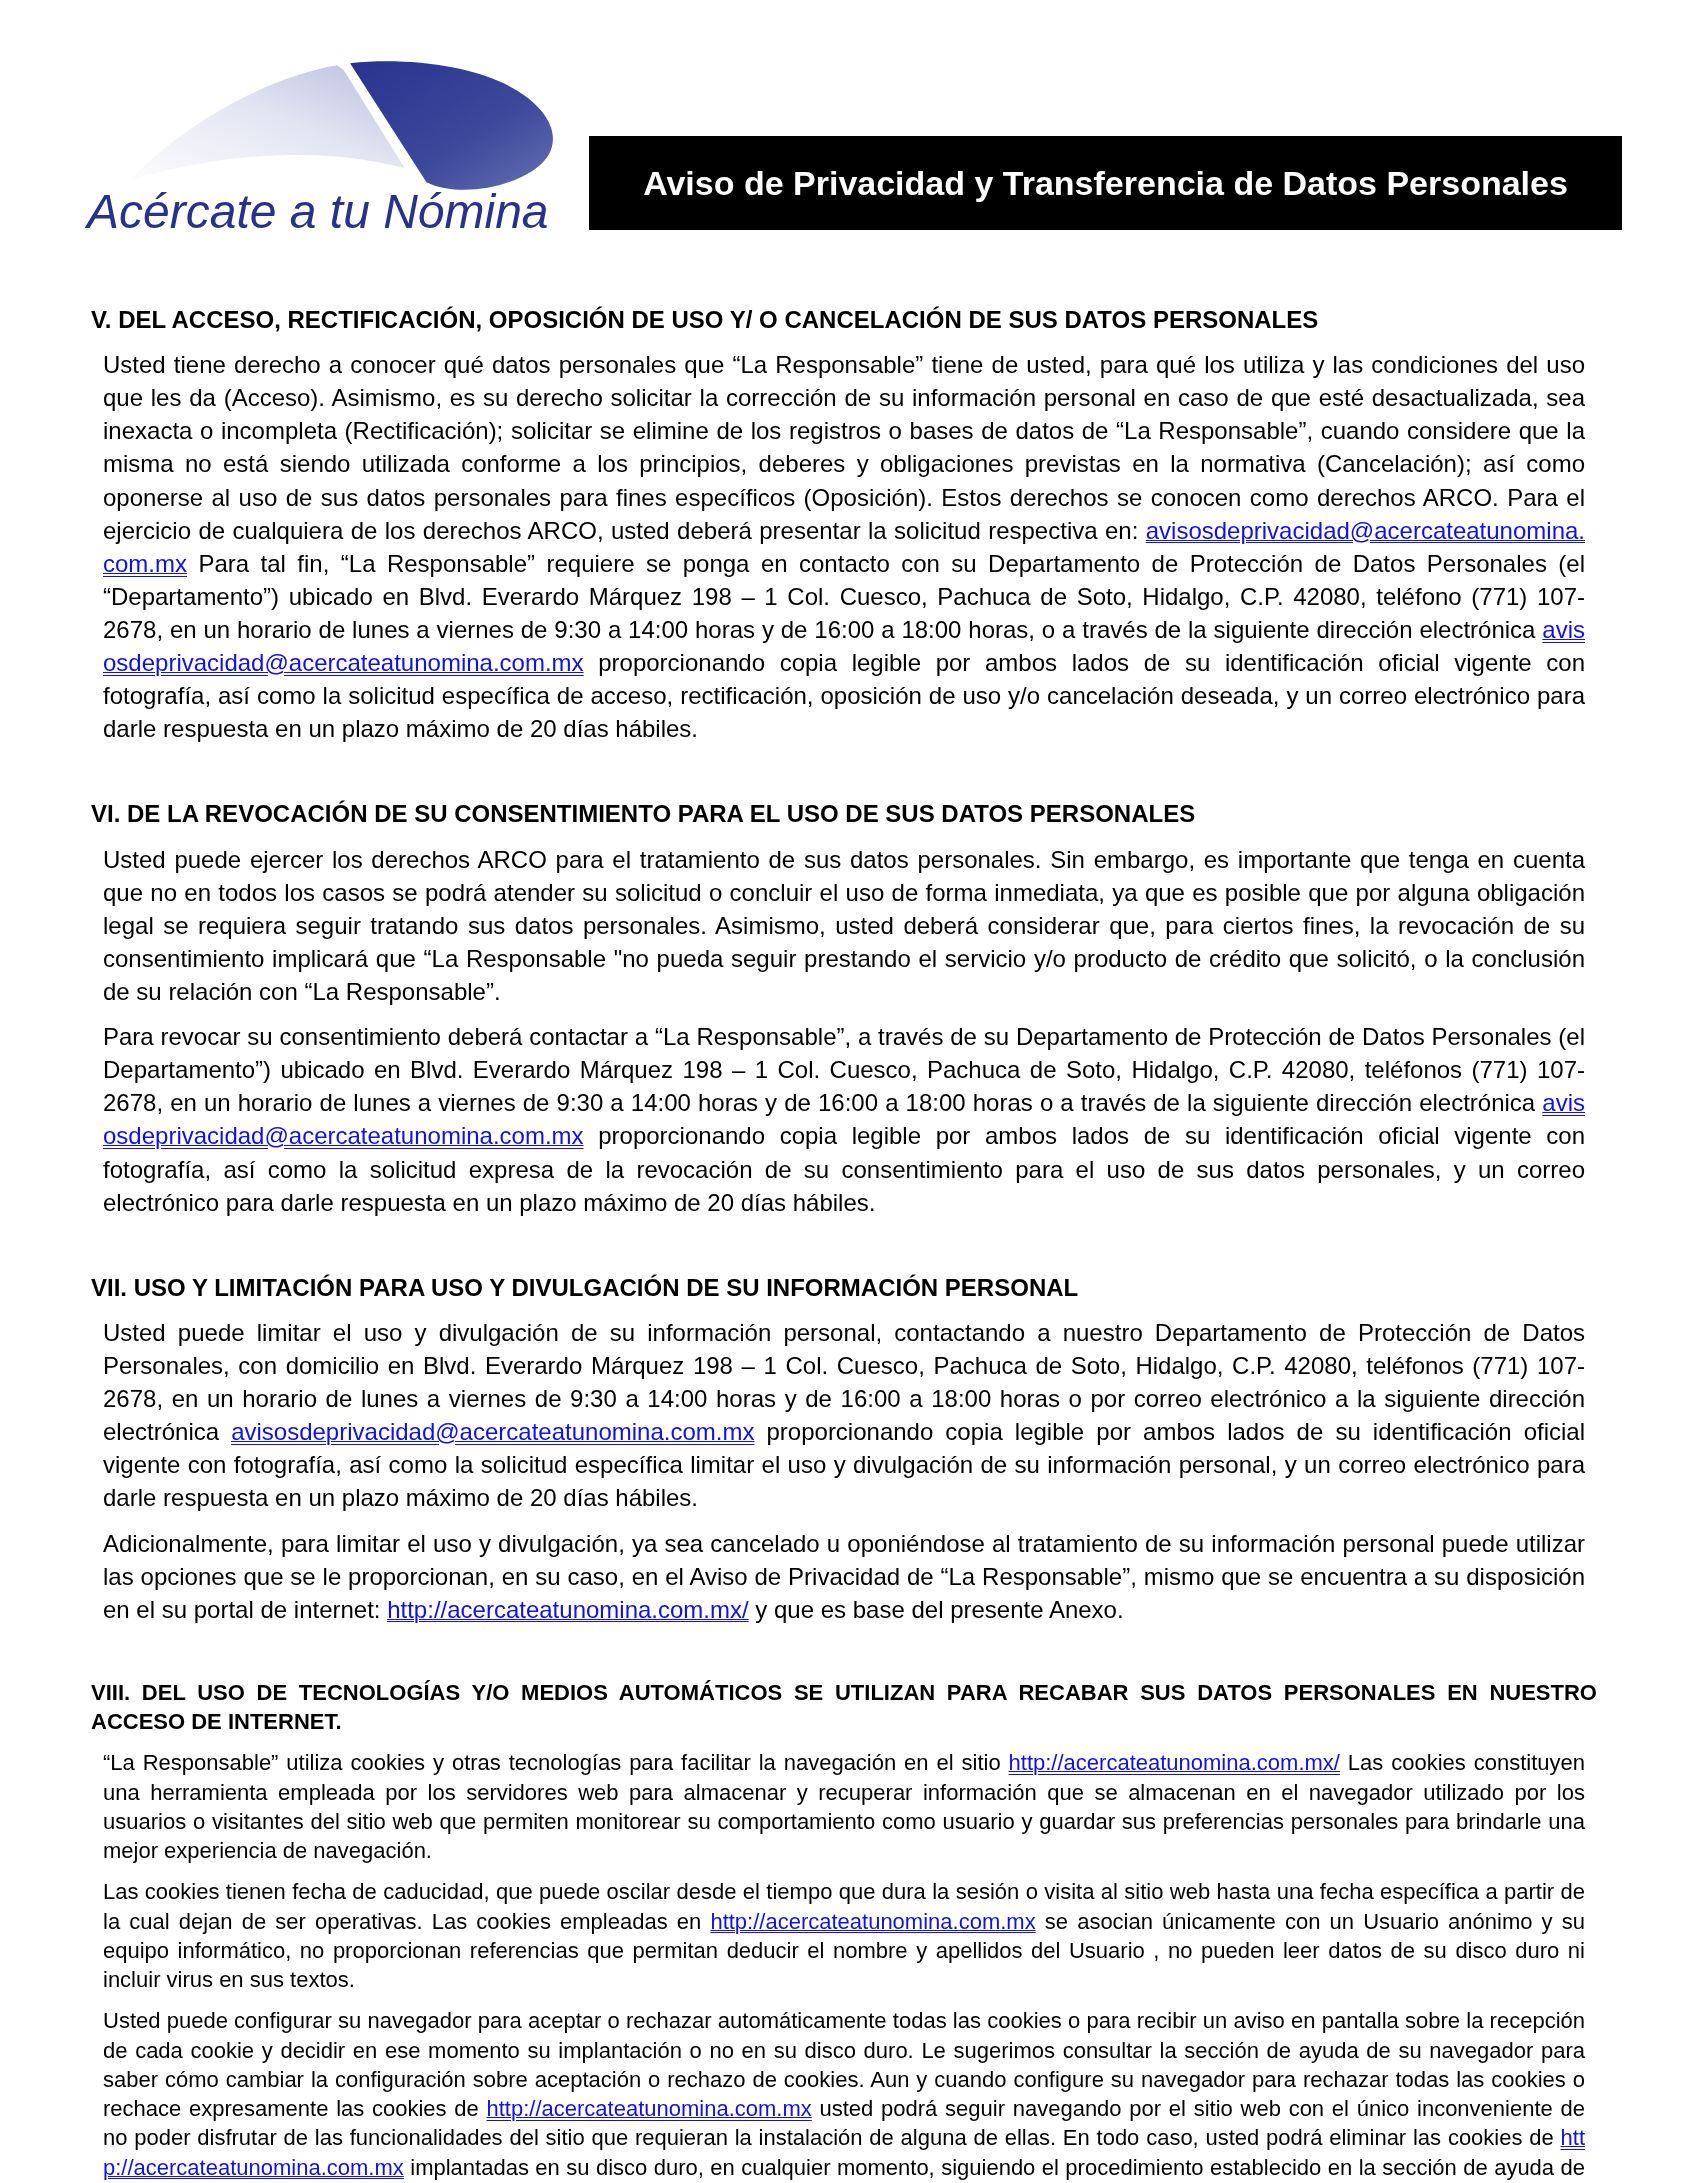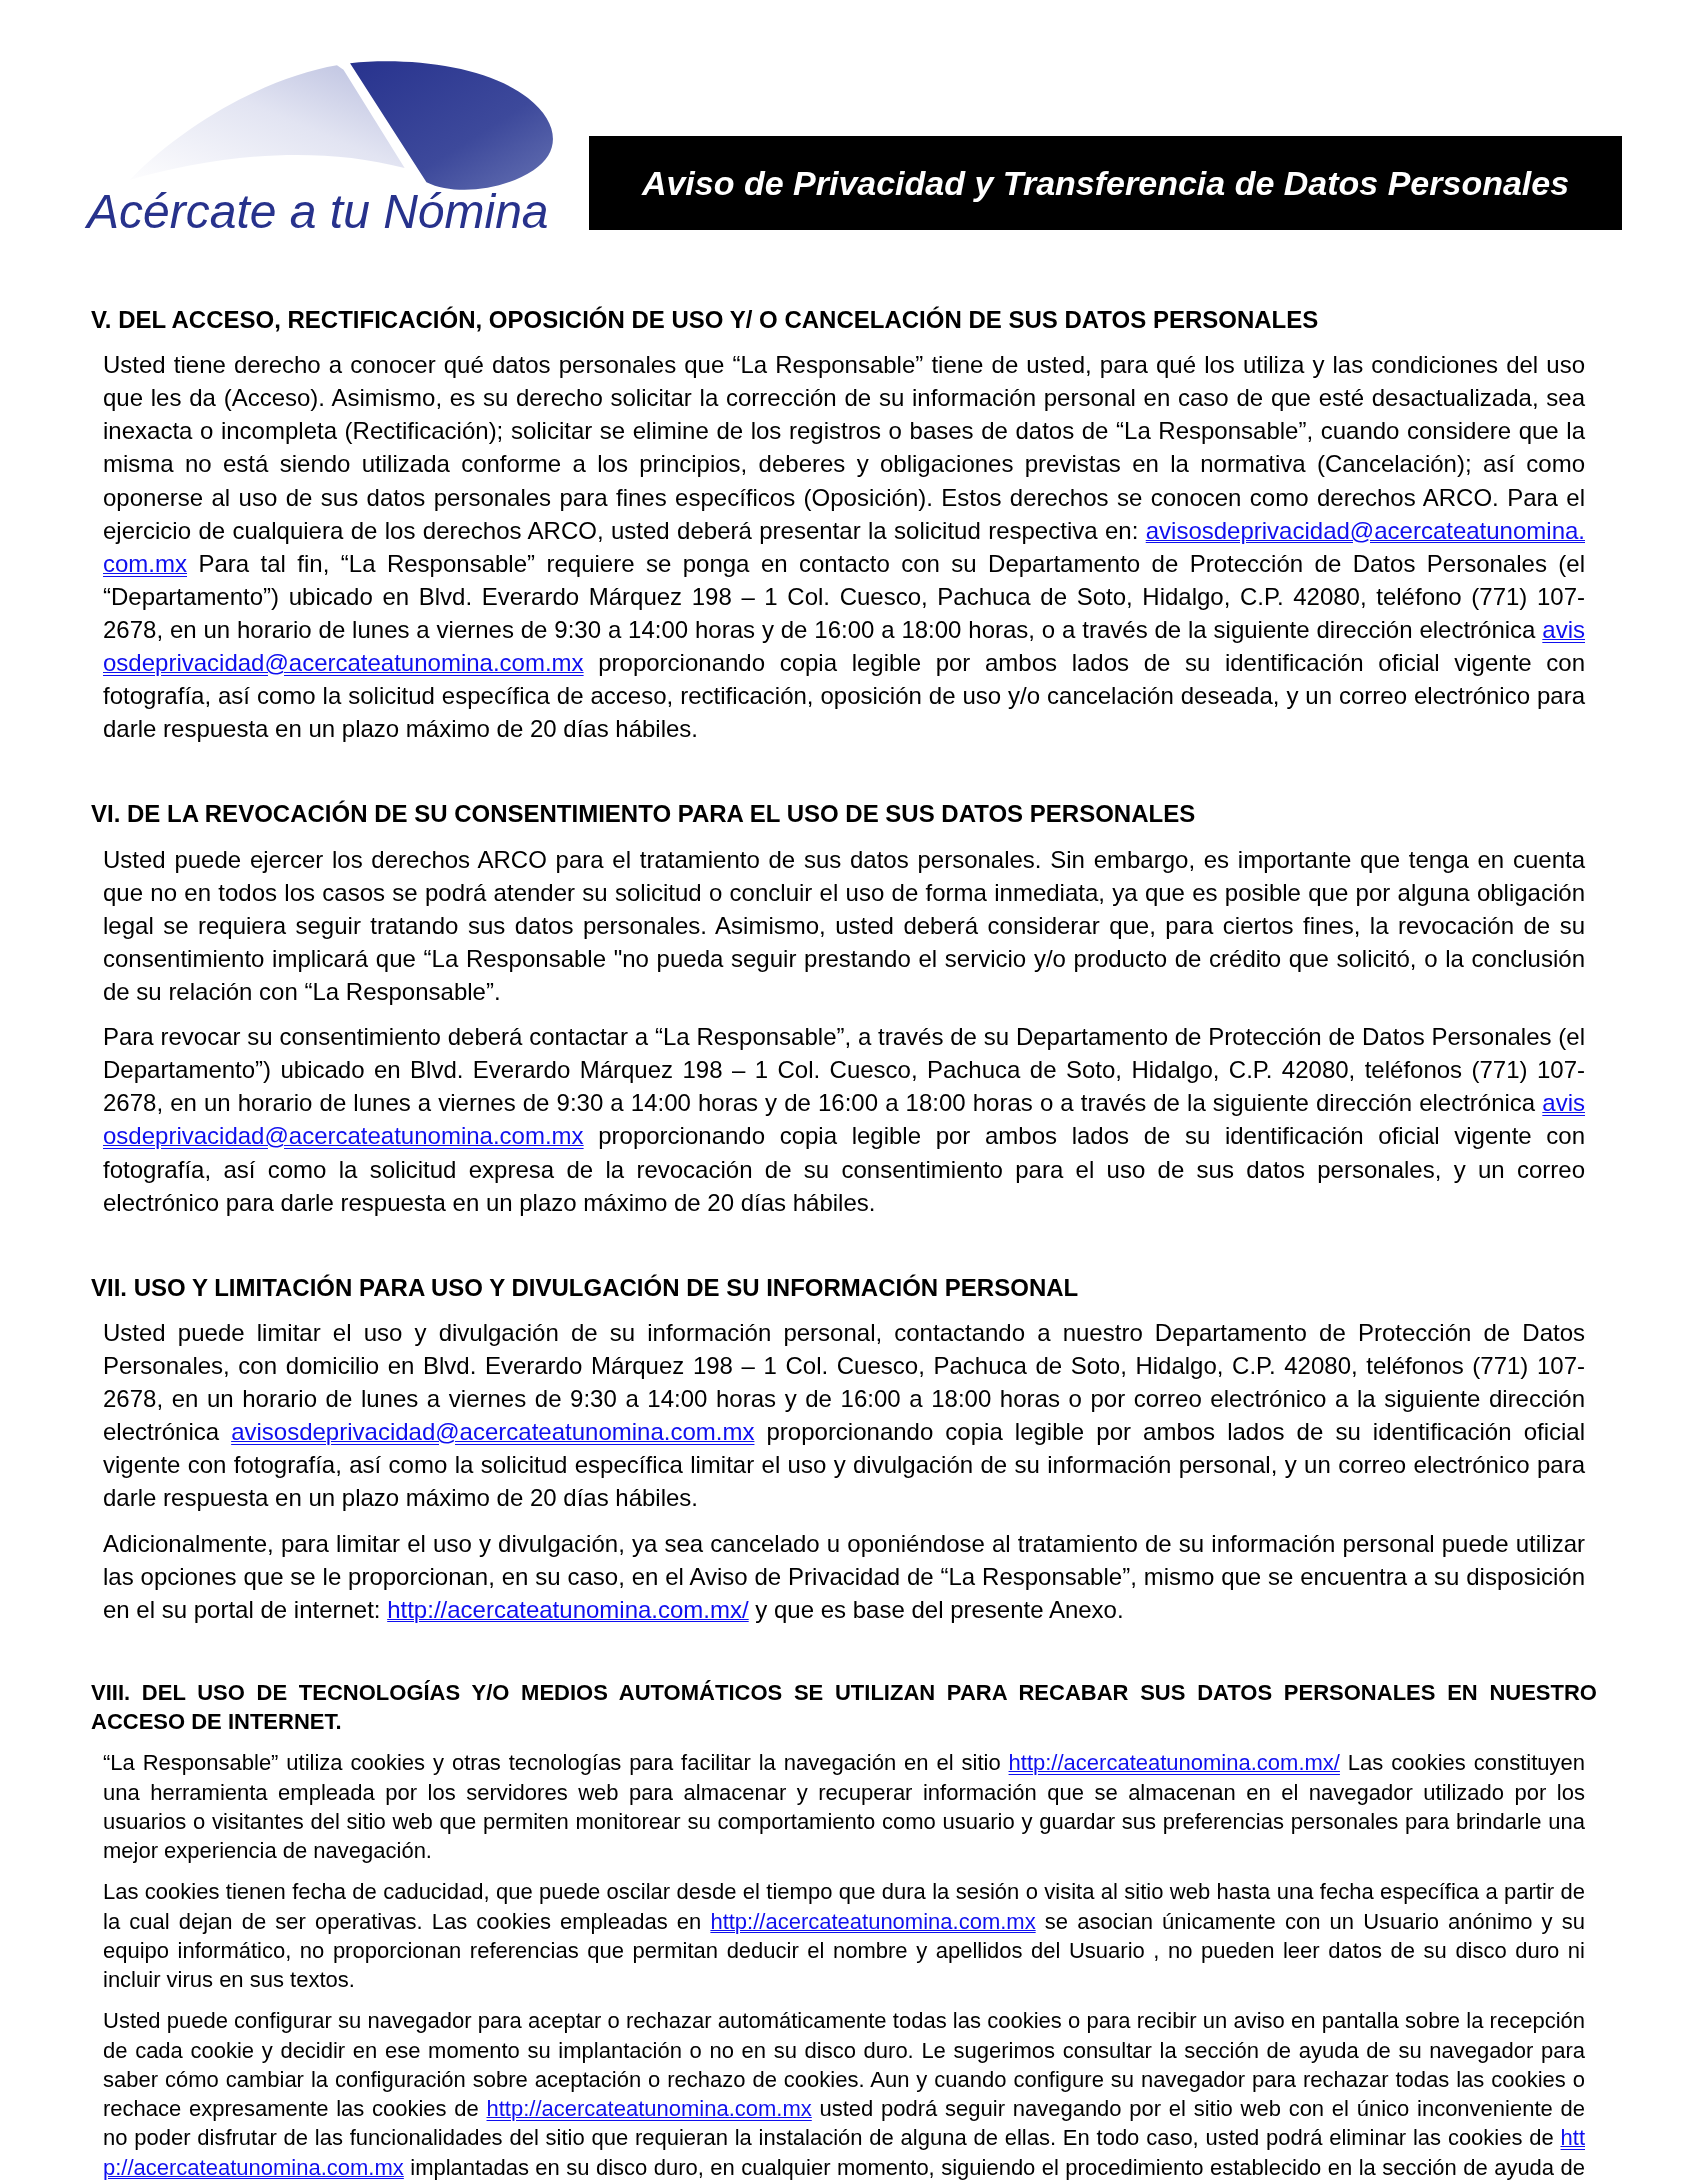--- a/index.html
+++ b/index.html
@@ -17,21 +17,21 @@
   .logo svg { position: absolute; left: 38px; top: 5.5px; width: 437px; height: 131px; display: block; }
   .logo-text {
     position: absolute; left: 0px; top: 131px; width: 491px;
     font-style: italic; font-size: 48px; line-height: 1.1;
     color: #27328C; white-space: nowrap;
   }
   .banner {
     position: absolute; left: 589px; top: 136px; width: 1033px; height: 94px;
     background: #000000; color: #ffffff;
     display: flex; align-items: center; justify-content: center;
-    font-size: 34px; font-weight: bold; white-space: nowrap; font-style: italic;
+    font-size: 34px; font-weight: bold; white-space: nowrap;
   }
 
   
   main {
     position: absolute; left: 91px; top: 303px; width: 1506px;
     text-align: justify;
   }
   section { margin: 0 0 52px 0; }
   section h2 { margin: 0; padding: 0; font-weight: bold; text-align: justify; }
   section p  { margin: 12px; padding: 0; }

